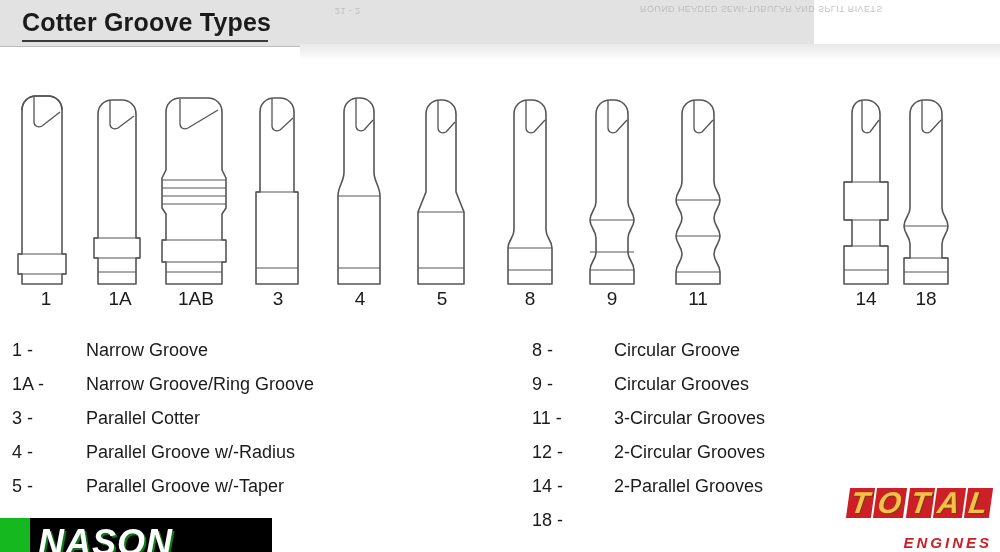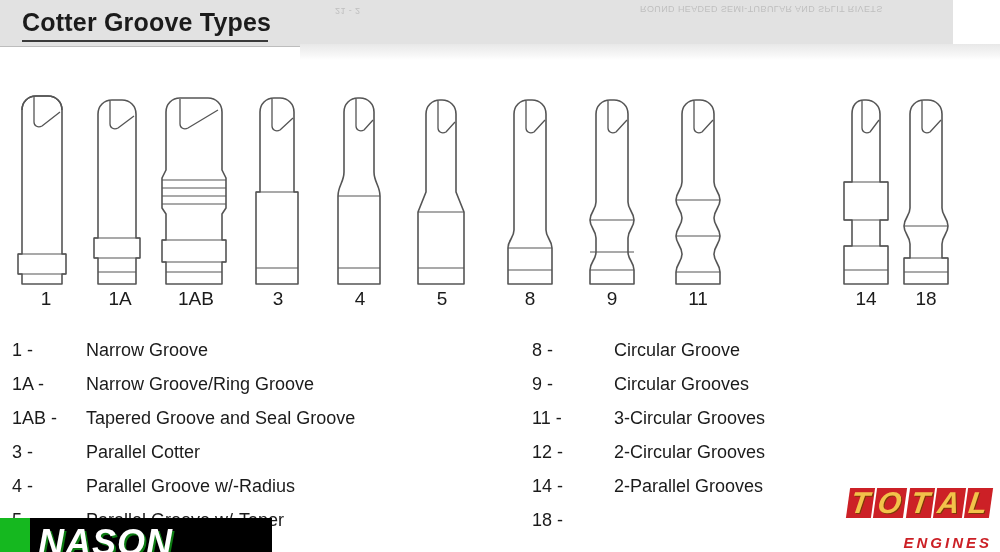--- a/index.html
+++ b/index.html
@@ -12,21 +12,21 @@
     background: #ffffff;
     font-family: "Liberation Sans", sans-serif;
     overflow: hidden;
     position: relative;
   }
 
   
   #header-band {
     position: absolute;
     left: 0; top: 0;
-    width: 953px;
+    width: 814px;
     height: 46px;
     background: #e2e2e2;
     border-bottom: 1px solid #bdbdbd;
   }
   #header-title {
     position: absolute;
     left: 22px; top: 8px;
     font-size: 25px;
     font-weight: bold;
     color: #1b1b1b;
@@ -337,24 +337,20 @@
   <div class="legend-col" id="legend-col-left">
     <div class="legend-row">
       <span class="legend-key">1 -</span>
       <span class="legend-desc">Narrow Groove</span>
     </div>
     <div class="legend-row">
       <span class="legend-key">1A -</span>
       <span class="legend-desc">Narrow Groove/Ring Groove</span>
     </div>
     <div class="legend-row">
-      <span class="legend-key">1AB -</span>
-      <span class="legend-desc">Tapered Groove and Seal Groove</span>
-    </div>
-    <div class="legend-row">
       <span class="legend-key">3 -</span>
       <span class="legend-desc">Parallel Cotter</span>
     </div>
     <div class="legend-row">
       <span class="legend-key">4 -</span>
       <span class="legend-desc">Parallel Groove w/-Radius</span>
     </div>
     <div class="legend-row">
       <span class="legend-key">5 -</span>
       <span class="legend-desc">Parallel Groove w/-Taper</span>

